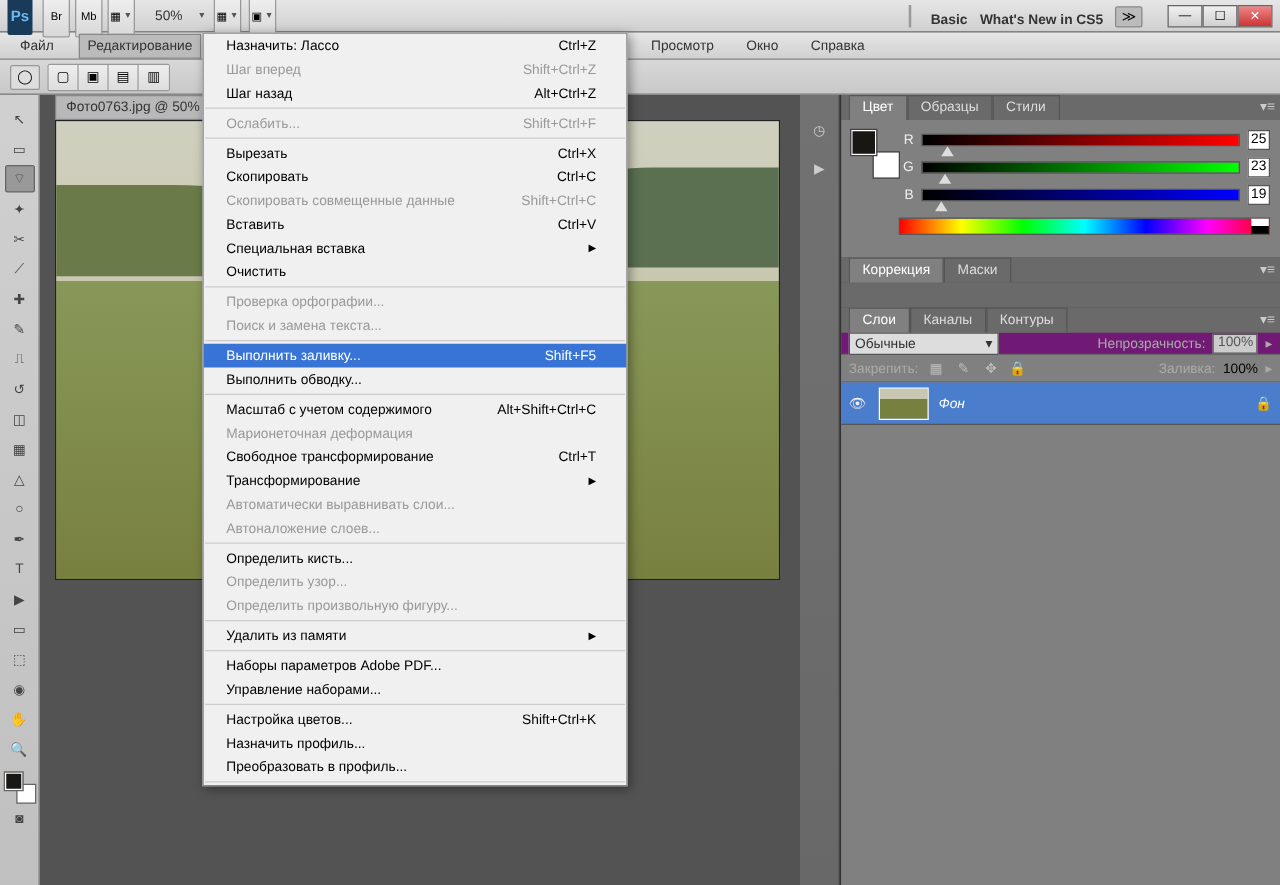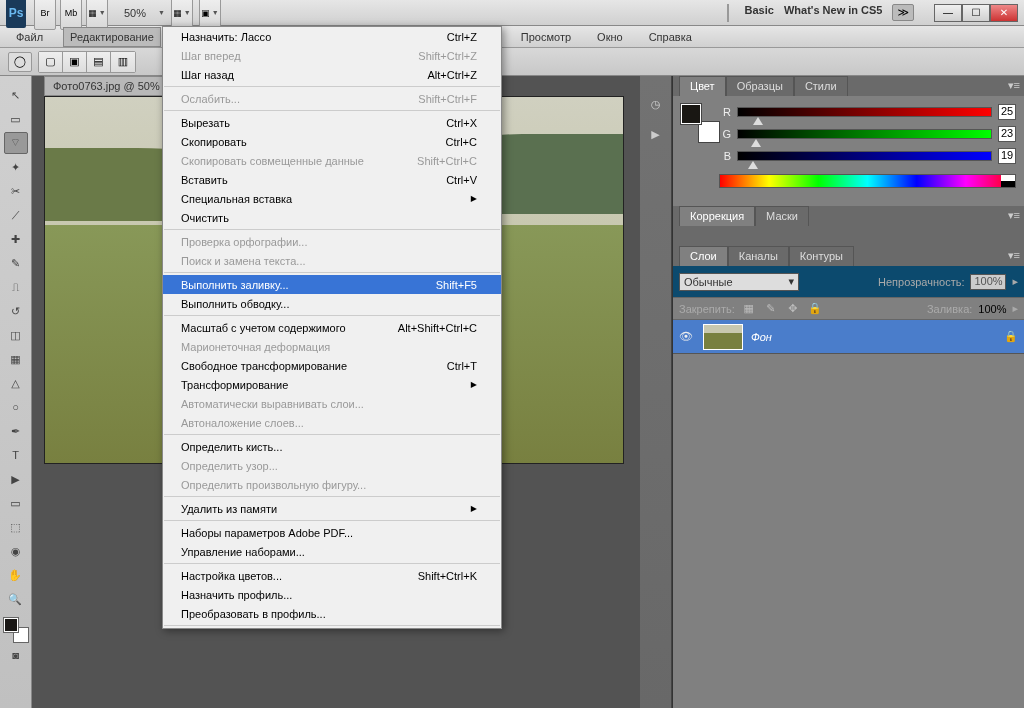--- a/index.html
+++ b/index.html
@@ -4,21 +4,21 @@
 <style>
 *{margin:0;padding:0;box-sizing:border-box;font-family:"Segoe UI",Tahoma,sans-serif;font-size:11px;user-select:none}
 body{background:#555;width:1024px;height:708px;overflow:hidden;position:relative}
 .topbar{height:26px;background:linear-gradient(#e6e6e6,#d0d0d0);display:flex;align-items:center;padding:0 6px;border-bottom:1px solid #888}
 .topbar .ps-logo{width:20px;height:30px;background:#1a3a5a;color:#6bb9f0;display:flex;align-items:center;justify-content:center;font-weight:bold;font-size:12px;border-radius:2px;margin-right:8px}
 .topbar .tb-btn{width:22px;height:34px;background:linear-gradient(#f0f0f0,#d8d8d8);border:1px solid #999;border-radius:2px;margin-right:4px;display:flex;align-items:center;justify-content:center;font-size:9px}
 .topbar .dd{margin-right:6px;display:flex;align-items:center}
 .topbar .dd::after{content:"▼";font-size:7px;margin-left:2px;color:#555}
 .topbar .zoom{margin:0 10px;color:#333}
 .topbar .sep{width:2px;height:18px;background:#999;margin:0 6px}
-.topbar .right{margin-left:auto;display:flex;align-items:flex-start;gap:10px}
+.topbar .right{margin-left:auto;display:flex;align-items:flex-end;gap:10px}
 .topbar .right .link{color:#333;font-weight:bold}
 .topbar .right .dbl-arrow{background:#bbb;border:1px solid #888;padding:1px 4px;border-radius:2px}
 .winbtns{display:flex;gap:0;margin-left:10px}
 .winbtn{width:28px;height:18px;border:1px solid #666;display:flex;align-items:center;justify-content:center;font-size:10px}
 .winbtn.min{background:linear-gradient(#f0f0f0,#d0d0d0)}
 .winbtn.max{background:linear-gradient(#f0f0f0,#d0d0d0)}
 .winbtn.close{background:linear-gradient(#e88,#c33);color:#fff}
 .menubar{height:22px;background:linear-gradient(#e6e6e6,#d0d0d0);display:flex;align-items:center;padding:0 10px;gap:14px;border-bottom:1px solid #999}
 .menubar .mitem{color:#333;padding:3px 6px}
 .menubar .mitem.active{background:#bbb;border:1px solid #888}
@@ -57,21 +57,21 @@
 .slider-row .track{flex:1;height:10px;position:relative;border:1px solid #555}
 .slider-row .track.r{background:linear-gradient(to right,#000,#f00)}
 .slider-row .track.g{background:linear-gradient(to right,#000,#0f0)}
 .slider-row .track.b{background:linear-gradient(to right,#000,#00f)}
 .slider-row .thumb{position:absolute;width:0;height:0;border-left:5px solid transparent;border-right:5px solid transparent;border-bottom:8px solid #ddd;top:9px}
 .slider-row .val{width:18px;height:16px;background:#fff;border:1px solid #555;text-align:center;color:#000}
 .spectrum{margin-top:4px;height:14px;background:linear-gradient(to right,#f00,#ff0,#0f0,#0ff,#00f,#f0f,#f00);border:1px solid #555}
 .spectrum::after{content:"";display:block;float:right;width:14px;height:12px;background:linear-gradient(#fff 50%,#000 50%)}
 .corr-panel{background:#6a6a6a;height:20px}
 .layers-panel{background:#808080;flex:1;display:flex;flex-direction:column}
-.layer-opts{height:32px;background:#0c4a6e;display:flex;align-items:center;padding:0 6px;gap:6px;border-bottom:1px solid #666}
+.layer-opts{height:18px;background:#701a75;display:flex;align-items:center;padding:0 6px;gap:6px;border-bottom:1px solid #666}
 .layer-opts .combo{width:120px;height:18px;background:#ddd;border:1px solid #555;padding:0 4px;color:#333;display:flex;align-items:center;justify-content:space-between}
 .layer-opts .rlabel{margin-left:auto;color:#aaa}
 .layer-opts .pct{width:36px;height:16px;background:#ccc;border:1px solid #555;text-align:center;color:#555}
 .layer-lock{height:22px;background:#808080;display:flex;align-items:center;padding:0 6px;gap:6px;border-bottom:1px solid #666}
 .layer-lock .llab{color:#aaa}
 .layer-lock .licon{width:16px;height:16px;color:#bbb;display:flex;align-items:center;justify-content:center}
 .layer-lock .rlabel{margin-left:auto;color:#aaa}
 .layer-list{flex:1;background:#808080}
 .layer-row{height:34px;background:#4a7dcb;display:flex;align-items:center;padding:0 6px;gap:8px;border-bottom:1px solid #555}
 .layer-row .eye{width:16px;color:#eee}

